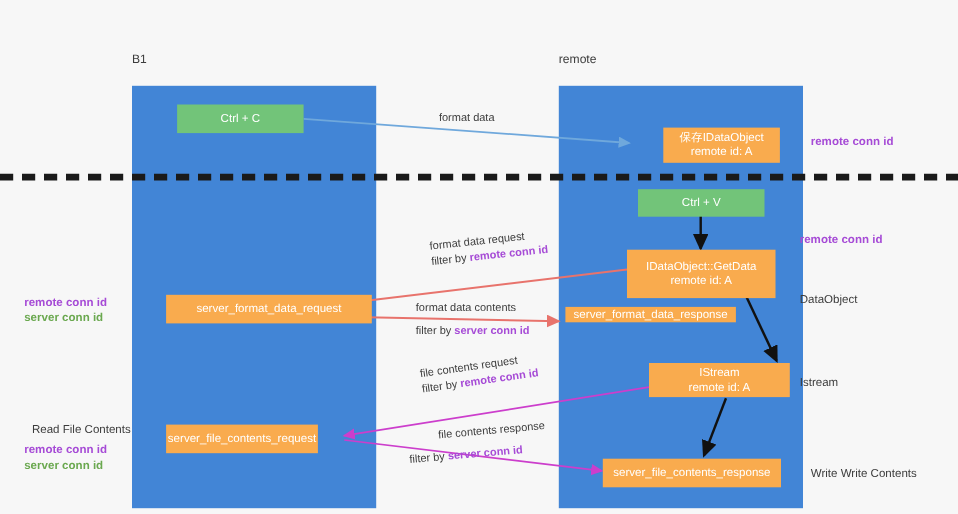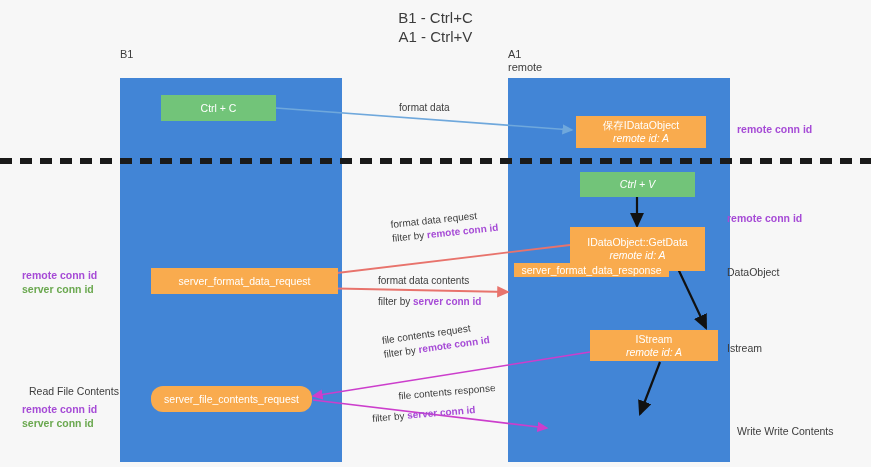--- a/index.html
+++ b/index.html
@@ -42,21 +42,21 @@
     align-items: center;
     justify-content: center;
     color: #ffffff;
     font-size: 10.5px;
     line-height: 13px;
     text-align: center;
     padding: 2px 4px;
   }
   .node.green { background: #72c479; text-align: center; }
   .node.orange { background: #f9ab4e; }
-  .node .l2 { font-size: 10.5px; font-style: italic; }
+  .node .l2 { font-size: 10.5px; }
 
   .side-label {
     position: absolute;
     font-size: 10.5px;
     line-height: 14px;
     color: #3c3c3c;
     white-space: nowrap;
   }
   .side-label .purple { color: #a64bd6; font-weight: bold; }
   .side-label .green { color: #6aa84f; font-weight: bold; }
@@ -76,28 +76,25 @@
     left: 0; top: 0;
     width: 871px; height: 467px;
     pointer-events: none;
   }
 </style>
 </head>
 <body>
 
 <div id="canvas">
 
-  <div class="title" style="top:8px;">B1 - Ctrl+C
-A1 - Ctrl+V</div>
 
   <div class="col-header" style="left:120px; top:48px; width:222px;">
     <div>B1</div>
   </div>
   <div class="col-header" style="left:508px; top:48px; width:222px;">
-    <div>A1</div>
     <div>remote</div>
   </div>
 
   <div class="col" style="left:120px; top:78px; width:222px; height:384px;"></div>
   <div class="col" style="left:508px; top:78px; width:222px; height:384px;"></div>
 
   <svg class="layer" viewBox="0 0 871 467">
     <defs>
       <marker id="ar-blue" markerWidth="7" markerHeight="7" refX="6" refY="3.2" orient="auto">
         <path d="M0,0 L7,3.2 L0,6.4 z" fill="#6fa8dc"></path>
@@ -129,51 +126,54 @@
 
     <line x1="313" y1="400" x2="547" y2="428" stroke="#cc3ecc" stroke-width="1.6" marker-end="url(#ar-mag)"></line>
 
     <line x1="660" y1="362" x2="640" y2="414" stroke="#111111" stroke-width="2.2" marker-end="url(#ar-blk)"></line>
   </svg>
 
   <div class="node green" style="left:161px; top:95px; width:115px; height:26px;">
     <div>Ctrl + C</div>
   </div>
 
-  <div class="node orange" style="left:576px; top:116px; width:130px; height:32px;">
+  <div class="node orange" style="left:603px; top:116px; width:106px; height:32px;">
     <div>保存IDataObject</div>
     <div class="l2">remote id: A</div>
   </div>
 
-  <div class="node green" style="left:580px; top:172px; width:115px; height:25px;font-style:italic;">
+  <div class="node green" style="left:580px; top:172px; width:115px; height:25px;">
     <div>Ctrl + V</div>
   </div>
 
   <div class="node orange" style="left:570px; top:227px; width:135px; height:44px;">
     <div>IDataObject::GetData</div>
     <div class="l2">remote id: A</div>
   </div>
 
   <div class="node orange" style="left:151px; top:268px; width:187px; height:26px;">
     <div>server_format_data_request</div>
   </div>
 
-  <div class="node orange" style="left:514px; top:263px; width:155px; height:14px;text-align:right;">
+  <div class="node orange" style="left:514px; top:279px; width:155px; height:14px;text-align:right;">
     <div>server_format_data_response</div>
   </div>
 
   <div class="node orange" style="left:590px; top:330px; width:128px; height:31px;">
     <div>IStream</div>
     <div class="l2">remote id: A</div>
   </div>
 
-  <div class="node orange" style="left:151px; top:386px; width:161px; height:26px;border-radius:12px;">
+  <div class="node orange" style="left:151px; top:386px; width:138px; height:26px;">
     <div>server_file_contents_request</div>
   </div>
 
+  <div class="node orange" style="left:548px; top:417px; width:162px; height:26px;">
+    <div>server_file_contents_response</div>
+  </div>
 
   <div class="edge-label" style="left:399px; top:101px;">
     <span>format data</span>
   </div>
 
   <div class="edge-label" style="left:390px; top:218px; transform:rotate(-6deg); transform-origin:left top;">
     <div>format data request</div>
     <div>
       <span>filter by </span><b class="purple">remote conn id</b>
     </div>

